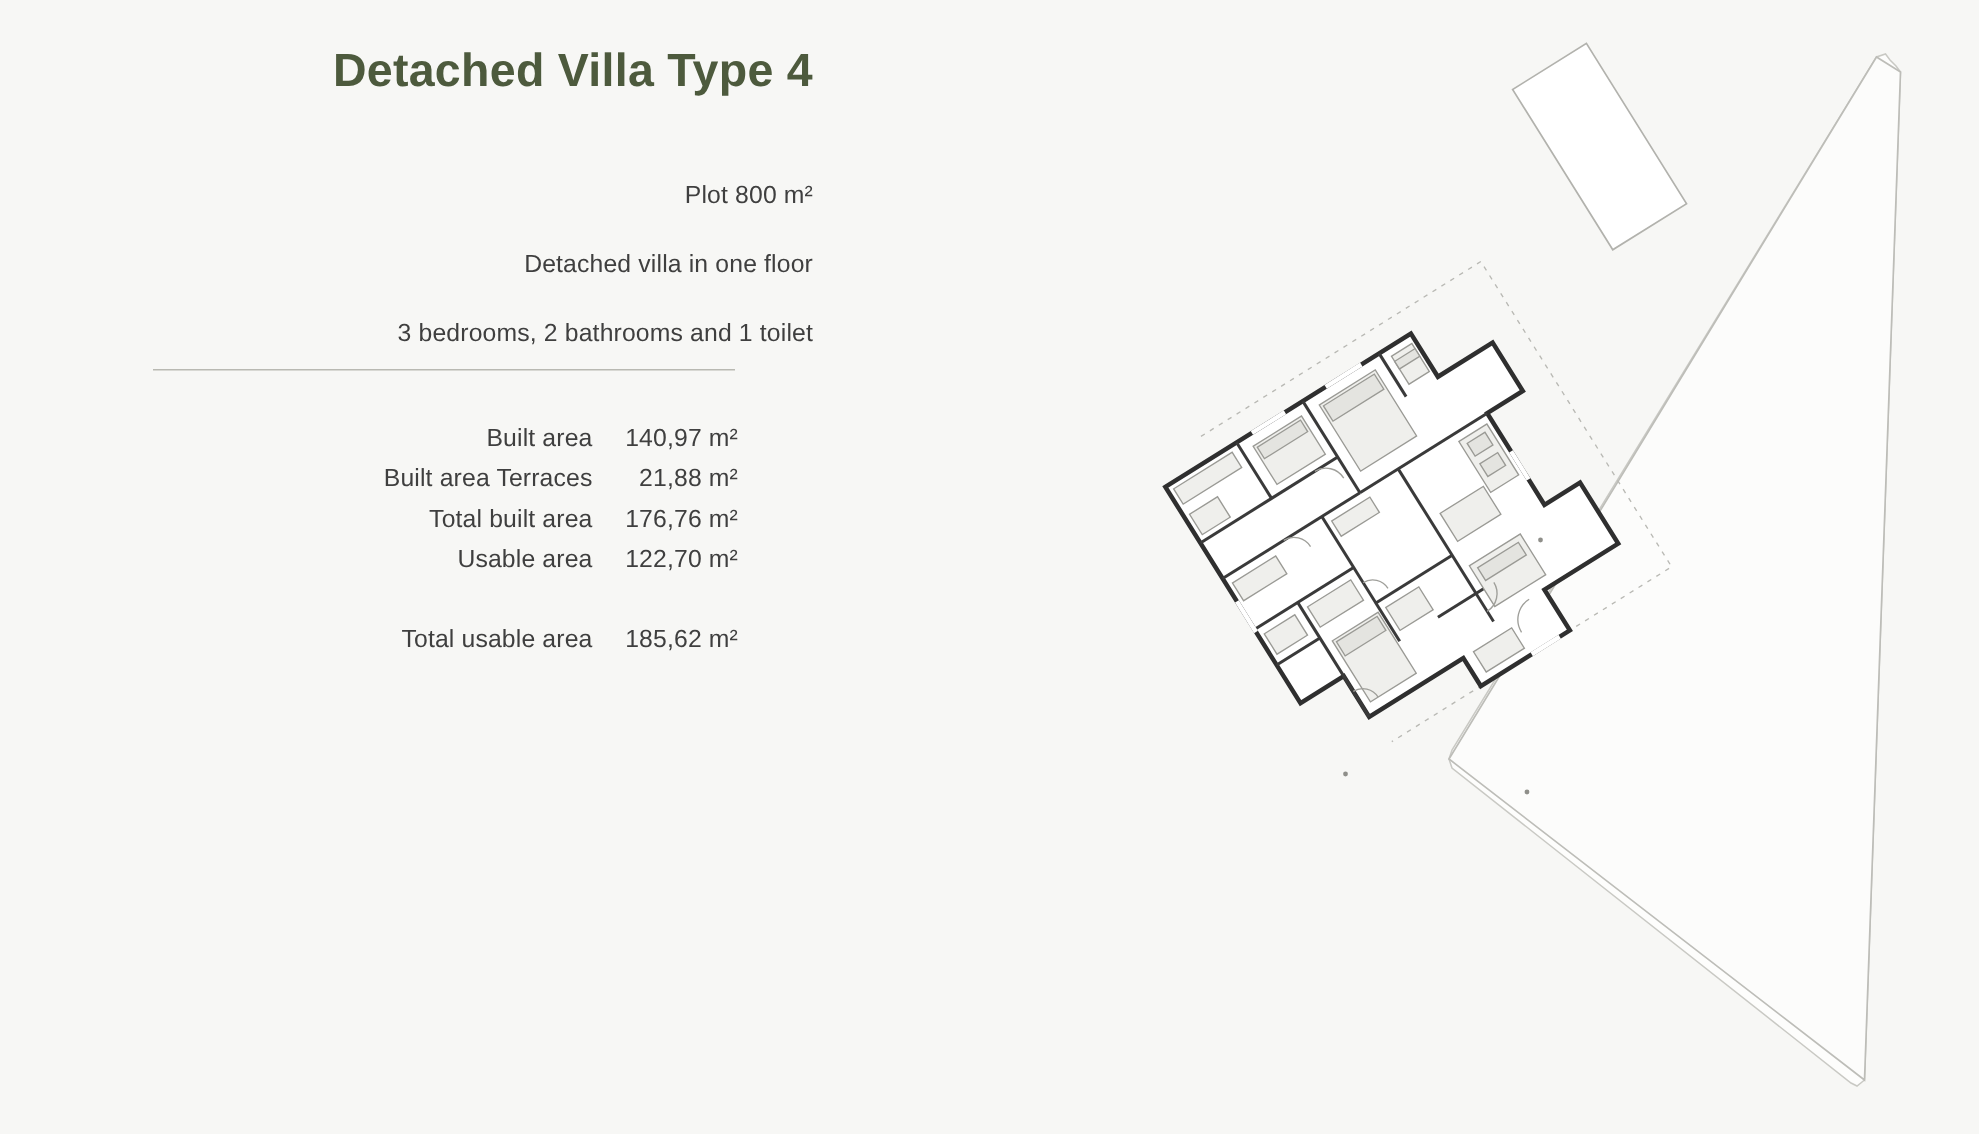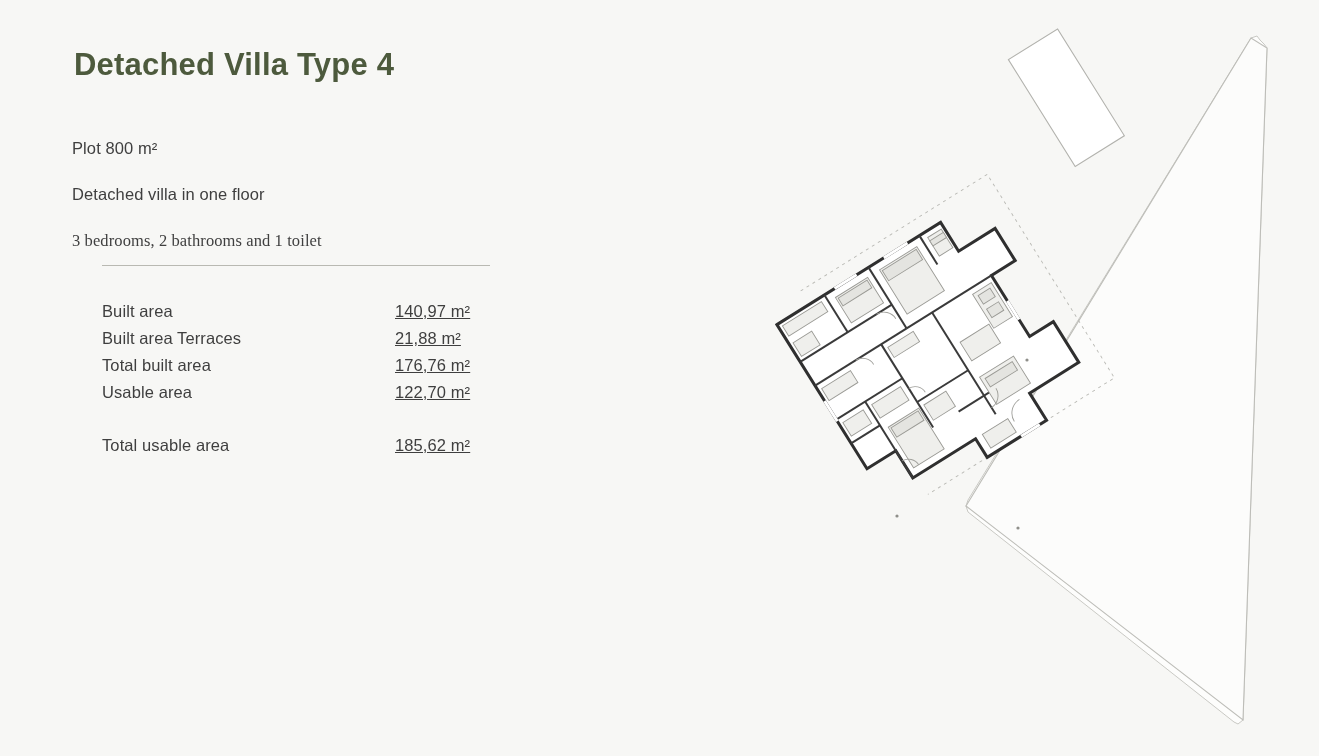--- a/index.html
+++ b/index.html
@@ -17,61 +17,62 @@
   }
   .sheet {
     position: absolute;
     inset: 0;
     background: #f7f7f5;
   }
   
   .info-col {
     position: absolute;
     left: 72px;
-    top: 46px;
+    top: 28px;
     width: 470px;
+    text-align: right;
   }
   .title {
     font-size: 31px;
     font-weight: bold;
     color: #4d5a3d;
     letter-spacing: 0.2px;
     margin: 0 0 0 2px;
     line-height: 1.2;
   }
   .specs {
     margin-top: 56px;
   }
   .spec-line {
     font-size: 16.5px;
     color: #3f3f3f;
     margin-bottom: 27px;
     letter-spacing: 0.1px;
   }
-  .spec-line:last-child { margin-bottom: 0; font-family: Liberation Serif, serif; }
+  .spec-line:last-child { margin-bottom: 0; }
 
   .divider {
     margin: 14px 0 0 30px;
     width: 388px;
     height: 1px;
     background: #b9b9b2;
   }
   .areas {
     margin: 32px 0 0 30px;
     width: 390px;
   }
   .area-row {
     display: flex;
     font-size: 16.5px;
     color: #3f3f3f;
     line-height: 27px;
     letter-spacing: 0.1px;
   }
   .area-label { width: 293px; }
-  .area-value { flex: 1; text-decoration: underline; }
+  .area-value { flex: 1; }
   .areas .spacer { height: 26px; }
 
   
   .plan-wrap {
     position: absolute;
     left: 548px;
     top: 8px;
     width: 760px;
     height: 740px;
   }

